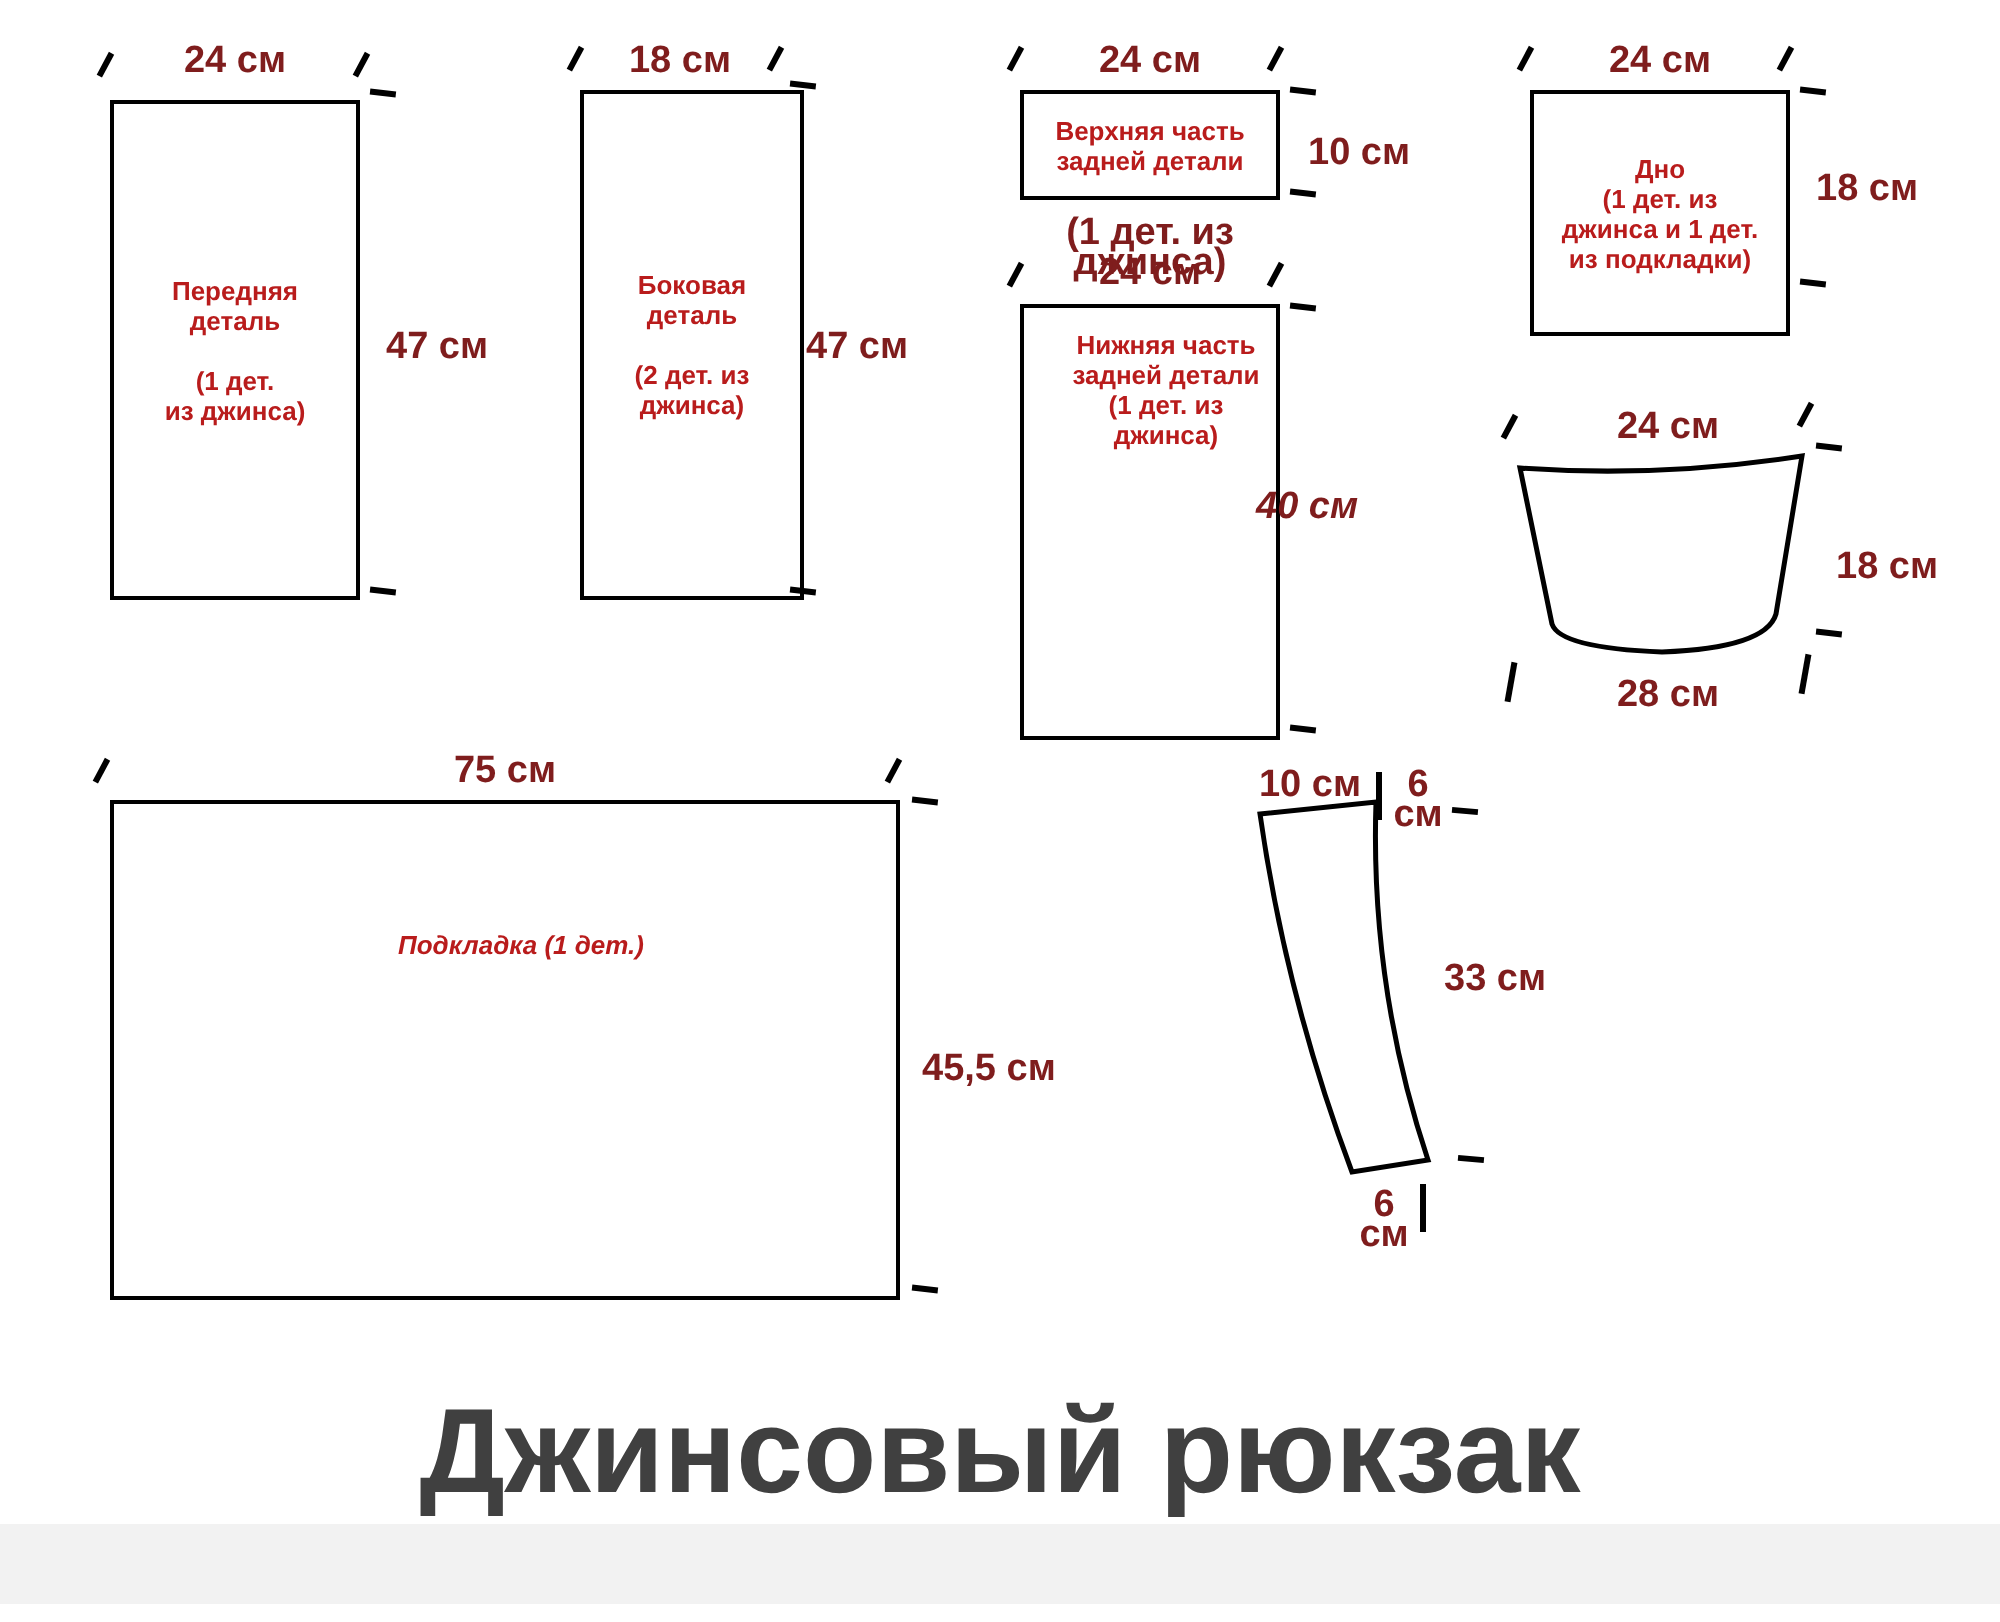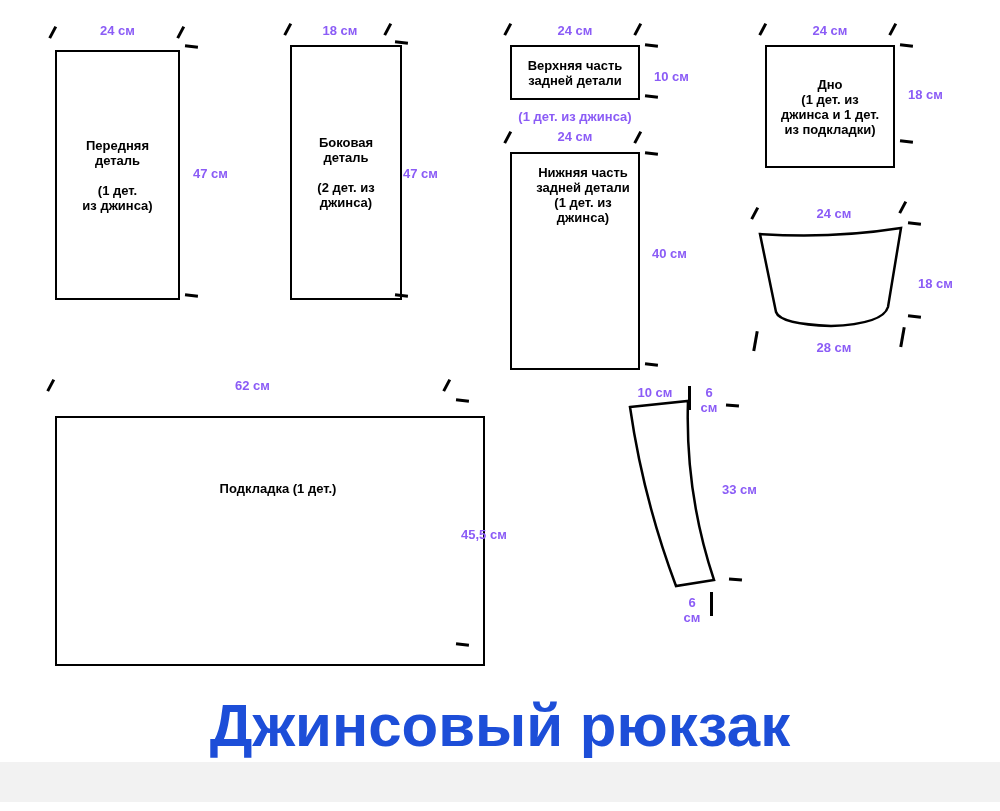--- a/index.html
+++ b/index.html
@@ -6,40 +6,40 @@
   html,body { background:#fff; }
   body { font-family:"Liberation Sans", sans-serif; color:#000; }
   #canvas { position:relative; width:1000px; height:811px; background:#ffffff; overflow:hidden; }
 
   .rect { position:absolute; border:2.5px solid #000; background:#fff;
           display:flex; align-items:center; justify-content:center; }
   .rect.top-align { align-items:flex-start;padding-left:16px; }
   .rect.top-align .ptext { padding-top:11px; }
 
   .ptext { font-weight:bold; font-size:13px; line-height:15px; text-align:center;
-           white-space:pre-line; color:#000000; }
+           white-space:pre-line; color:#b91c1c; }
 
-  .dim { position:absolute; font-weight:bold; font-size:13px; line-height:15px;
-         color:#8b5cf6; white-space:pre-line; }
+  .dim { position:absolute; font-weight:bold; font-size:19px; line-height:15px;
+         color:#7f1d1d; white-space:pre-line; }
   .dim.center { text-align:center; }
 
   .overlay-text { position:absolute; font-weight:bold; font-size:13px; line-height:15px;
                   text-align:center; white-space:pre-line; color:#000; }
 
   .caption { position:absolute; font-weight:bold; font-size:13px; text-align:center; color:#000; }
 
   .tick { position:absolute; background:#000; }
   .tick.h { width:13px; height:2.5px; }
   .tick.v { width:2.5px; height:16px; }
 
   svg.shape { position:absolute; overflow:visible; }
   svg.shape path { fill:#ffffff; stroke:#000; stroke-width:2.5; stroke-linejoin:miter; }
 
   #title { position:absolute; left:0; top:694px; width:1000px; text-align:center;
-           font-weight:bold; font-size:60px; line-height:1.05; color:#1d4ed8; letter-spacing:0; }
+           font-weight:bold; font-size:60px; line-height:1.05; color:#404040; letter-spacing:0; }
 
   .band { position:absolute; background:#f2f2f2; }
 </style>
 </head>
 <body>
 
 <div id="canvas">
 
   <div class="rect" style="left:55px;top:50px;width:125px;height:250px;">
     <div class="ptext">Передняя
@@ -81,21 +81,21 @@
   <div class="tick h" style="left:645px;top:44px;transform:rotate(7deg);"></div>
   <div class="tick h" style="left:645px;top:95px;transform:rotate(7deg);"></div>
 
   <div class="rect top-align" style="left:510px;top:152px;width:130px;height:218px;">
     <div class="ptext">Нижняя часть
 задней детали
 (1 дет. из
 джинса)</div>
   </div>
   <div class="dim center" style="left:510px;top:129px;width:130px;">24 см</div>
-  <div class="dim" style="left:652px;top:246px;">40 см</div>
+  <div class="dim" style="left:628px;top:246px;font-style:italic;">40 см</div>
   <div class="tick h" style="left:501px;top:136px;transform:rotate(-62deg);"></div>
   <div class="tick h" style="left:631px;top:136px;transform:rotate(-62deg);"></div>
   <div class="tick h" style="left:645px;top:152px;transform:rotate(7deg);"></div>
   <div class="tick h" style="left:645px;top:363px;transform:rotate(7deg);"></div>
 
   <div class="rect" style="left:765px;top:45px;width:130px;height:123px;">
     <div class="ptext">Дно
 (1 дет. из
 джинса и 1 дет.
 из подкладки)</div>
@@ -113,24 +113,24 @@
   <div class="dim center" style="left:778px;top:206px;width:112px;">24 см</div>
   <div class="dim" style="left:918px;top:276px;">18 см</div>
   <div class="dim center" style="left:778px;top:340px;width:112px;">28 см</div>
   <div class="tick h" style="left:748px;top:212px;transform:rotate(-62deg);"></div>
   <div class="tick h" style="left:896px;top:206px;transform:rotate(-62deg);"></div>
   <div class="tick h" style="left:908px;top:222px;transform:rotate(7deg);"></div>
   <div class="tick h" style="left:908px;top:315px;transform:rotate(7deg);"></div>
   <div class="tick v" style="left:754px;top:331px;height:20px;transform:rotate(10deg);"></div>
   <div class="tick v" style="left:901px;top:327px;height:20px;transform:rotate(10deg);"></div>
 
-  <div class="rect top-align" style="left:55px;top:416px;width:430px;height:250px;">
+  <div class="rect top-align" style="left:55px;top:400px;width:395px;height:250px;font-style:italic;">
     <div class="ptext" style="padding-top:63px;">Подкладка (1 дет.)</div>
   </div>
-  <div class="dim center" style="left:55px;top:378px;width:395px;">62 см</div>
+  <div class="dim center" style="left:55px;top:378px;width:395px;">75 см</div>
   <div class="dim" style="left:461px;top:527px;">45,5 см</div>
   <div class="tick h" style="left:44px;top:384px;transform:rotate(-62deg);"></div>
   <div class="tick h" style="left:440px;top:384px;transform:rotate(-62deg);"></div>
   <div class="tick h" style="left:456px;top:399px;transform:rotate(7deg);"></div>
   <div class="tick h" style="left:456px;top:643px;transform:rotate(7deg);"></div>
 
   <svg class="shape" style="left:626px;top:398px;" width="92" height="194" viewBox="0 0 92 194">
     <path d="M 4 9 L 62 3 Q 59 95 88 182 L 50 188 Q 17 100 4 9 Z"></path>
   </svg>
   <div class="dim center" style="left:626px;top:385px;width:58px;">10 см</div>

